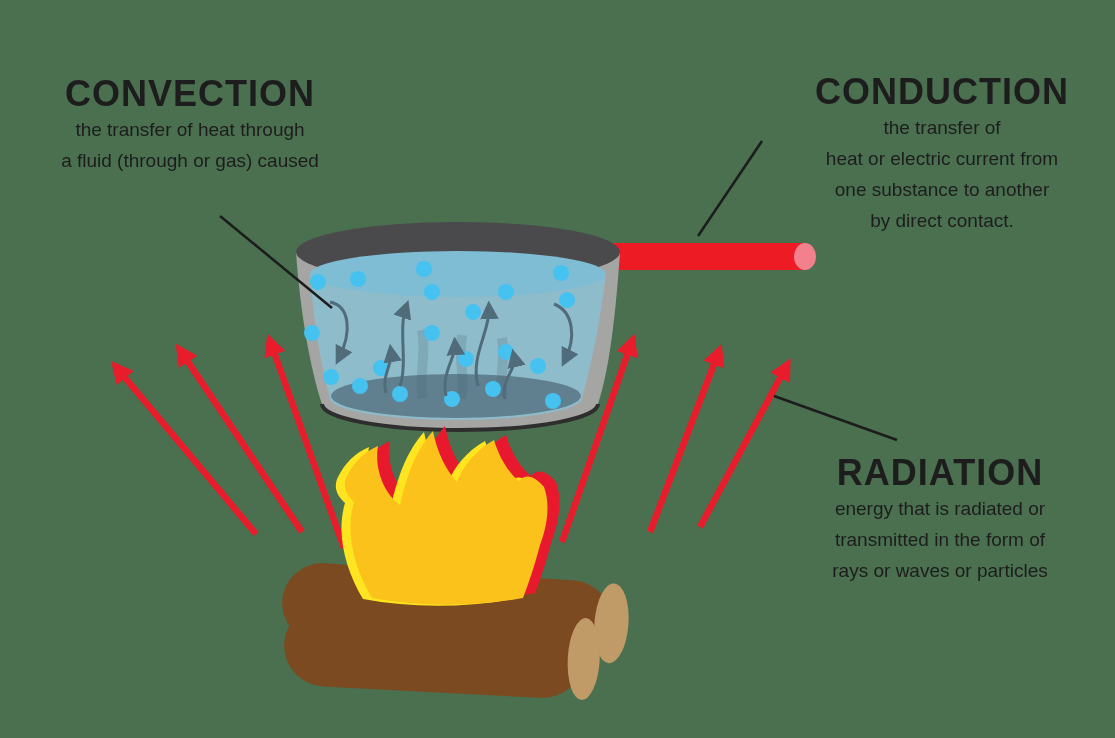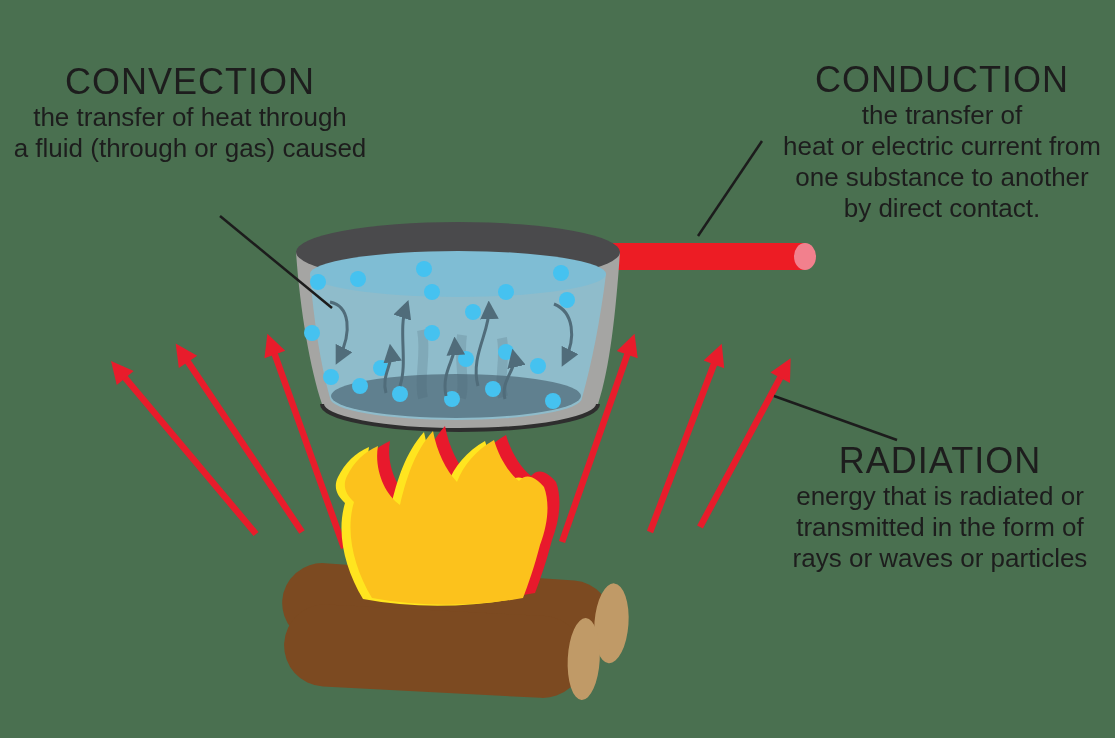--- a/index.html
+++ b/index.html
@@ -15,27 +15,28 @@
     overflow:hidden;
   }
   .stage svg{position:absolute;left:0;top:0;}
   .label-block{
     position:absolute;
     text-align:center;
     color:#1d1d1d;
   }
   .label-title{
     font-size:36px;
-    font-weight:400;
+    font-weight:700;
     letter-spacing:1px;
     line-height:40px;
     white-space:nowrap;
+    margin-top:12px;
   }
   .label-line{
-    font-size:26px;
+    font-size:19px;
     line-height:31px;
     white-space:nowrap;
   }
   #convection-block{left:4px;top:62px;width:372px;}
   #conduction-block{left:756px;top:60px;width:372px;}
   #radiation-block{left:754px;top:441px;width:372px;}
 </style>
 </head>
 <body>
 

